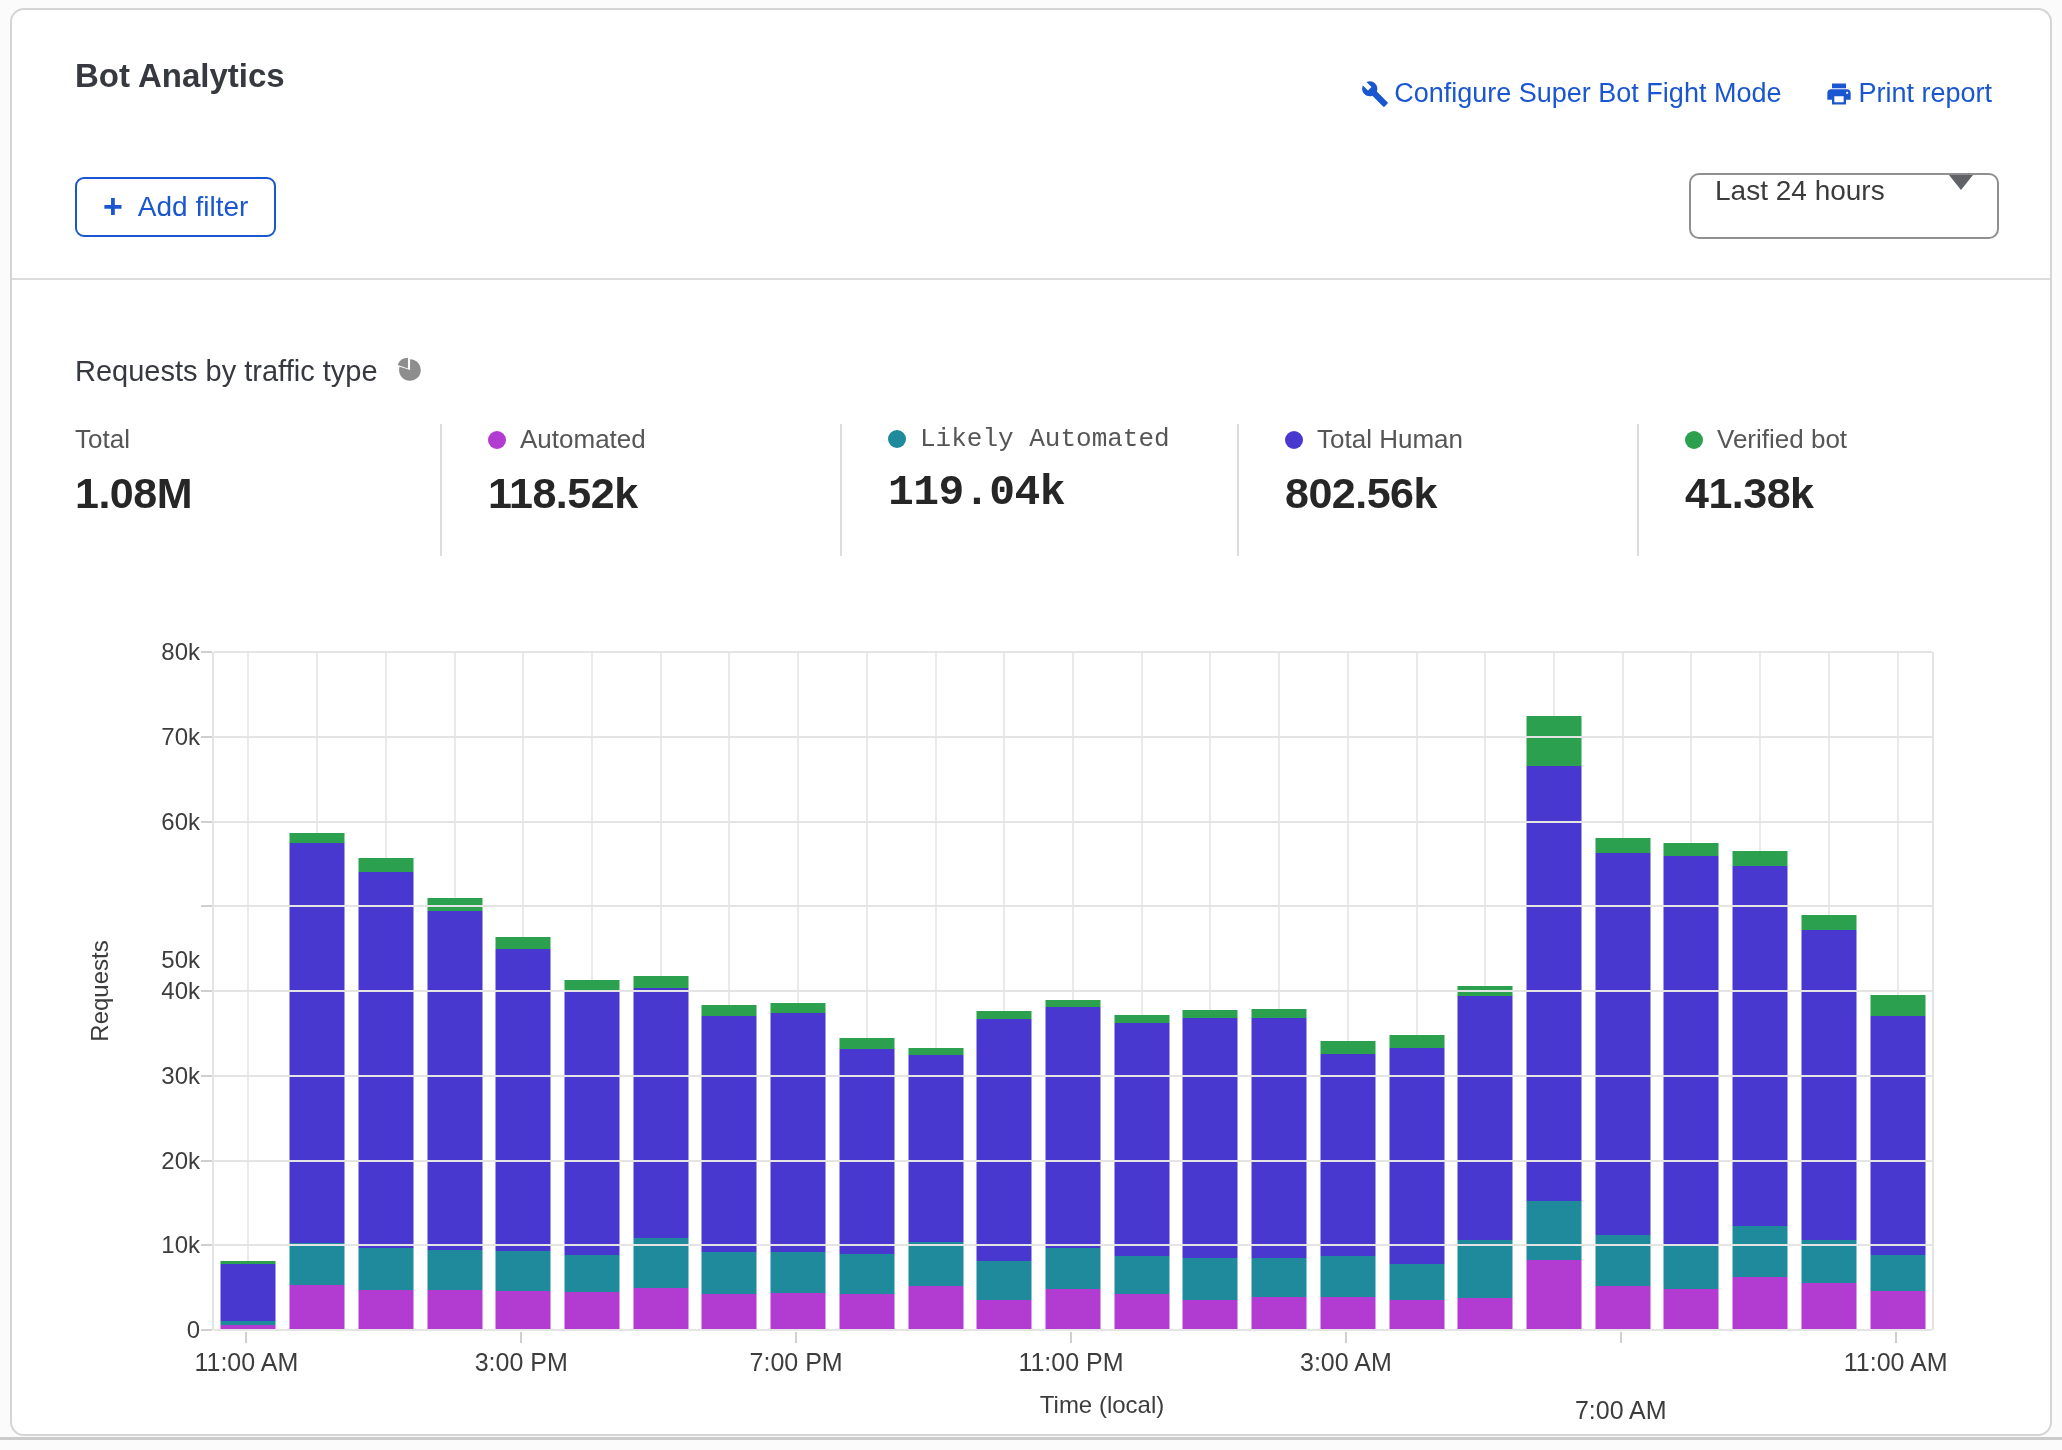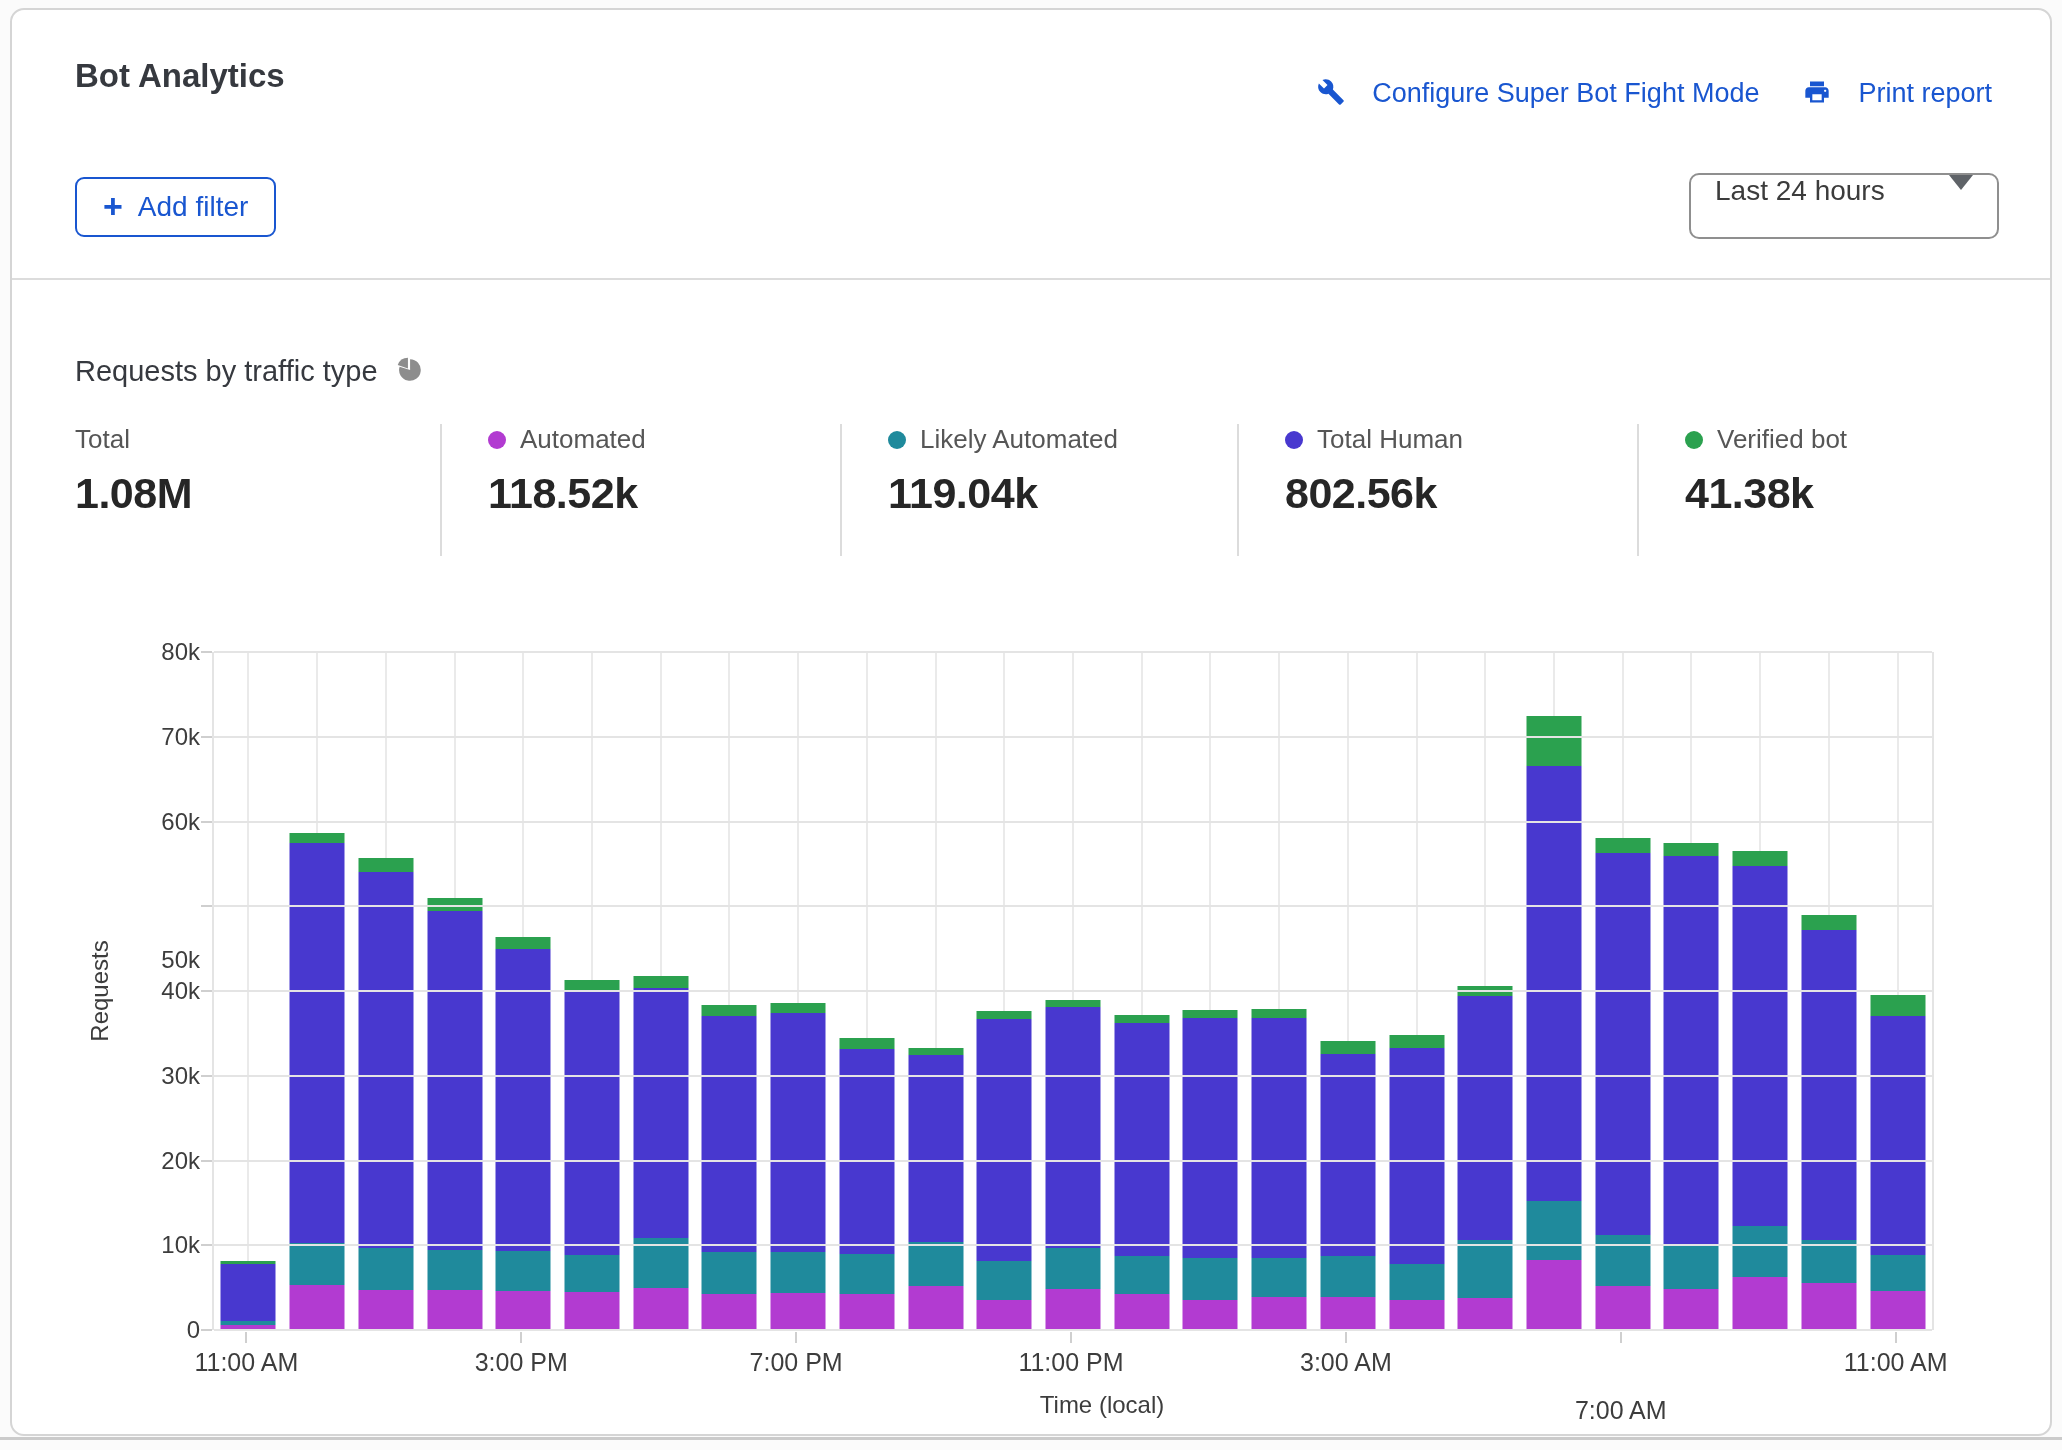--- a/index.html
+++ b/index.html
@@ -4,21 +4,21 @@
 <style>
   html,body { margin:0; padding:0; background:#fafafa; font-family:"Liberation Sans", sans-serif; }
   #page { position:relative; width:2062px; height:1450px; background:#fbfbfb; overflow:hidden; }
   .card { position:absolute; left:10px; top:8px; width:2038px; height:1424px; background:#ffffff;
           border:2px solid #d5d5d5; border-radius:14px; }
   .abs { position:absolute; }
 
   
   .page-title { left:75px; top:57px; font-size:33px; font-weight:700; color:#36393f; }
   .header-links { top:78px; right:70px; display:flex; gap:44px; align-items:center; }
-  .hlink { display:flex; gap:27px; font-size:27px; color:#1956d0; cursor:pointer; }
+  .hlink { display:flex; align-items:center; gap:5px; font-size:27px; color:#1956d0; cursor:pointer; }
   .hlink svg { display:block; }
 
   .add-filter { left:75px; top:177px; height:60px; padding:0 26px; display:inline-flex; align-items:center;
                 gap:15px; border:2.5px solid #1956d0; border-radius:9px; background:#fff; color:#1956d0;
                 font-size:28px; cursor:pointer; }
   .plus { font-size:34px; font-weight:600; line-height:1; margin-top:-3px; }
 
   .dropdown { left:1689px; top:173px; width:258px; height:62px; border:2px solid #8f8f8f; border-radius:10px;
               background:#fff; display:flex; align-items:flex-start; justify-content:space-between;
               padding:0 24px; font-size:28px; color:#3c3c3c; cursor:pointer; }
@@ -30,21 +30,21 @@
   
   .section-title-row { left:75px; top:355px; display:flex; align-items:center; gap:18px; }
   .section-title { font-size:29px; font-weight:400; color:#36393f; }
 
   
   #stats { left:75px; top:424px; width:1925px; height:132px; display:flex; }
   .stat-col { box-sizing:border-box; }
   .stat-col + .stat-col { border-left:2px solid #dcdcdc; padding-left:46px; }
   .stat-col:nth-child(1){ width:365px; }
   .stat-col:nth-child(2){ width:400px; }
-  .stat-col:nth-child(3){ width:397px; }
+  .stat-col:nth-child(3){ width:397px;font-family:Liberation Mono, monospace; }
   .stat-col:nth-child(4){ width:400px; }
   .stat-col:nth-child(5){ width:360px; }
   .stat-label-row { display:flex; align-items:center; gap:14px; font-size:26px; color:#565656; }
   .dot { width:18px; height:18px; border-radius:50%; }
   .stat-value { margin-top:14px; font-size:43px; font-weight:700; color:#262626; letter-spacing:-0.5px; }
 
   
   #ylabels .yl { position:absolute; right:1862px; width:190px; text-align:right; font-size:24px;
                  color:#3d3d3d; transform:translateY(-50%); }
   .ytick { position:absolute; left:201px; width:11px; height:2px; background:#cfcfcf; }

